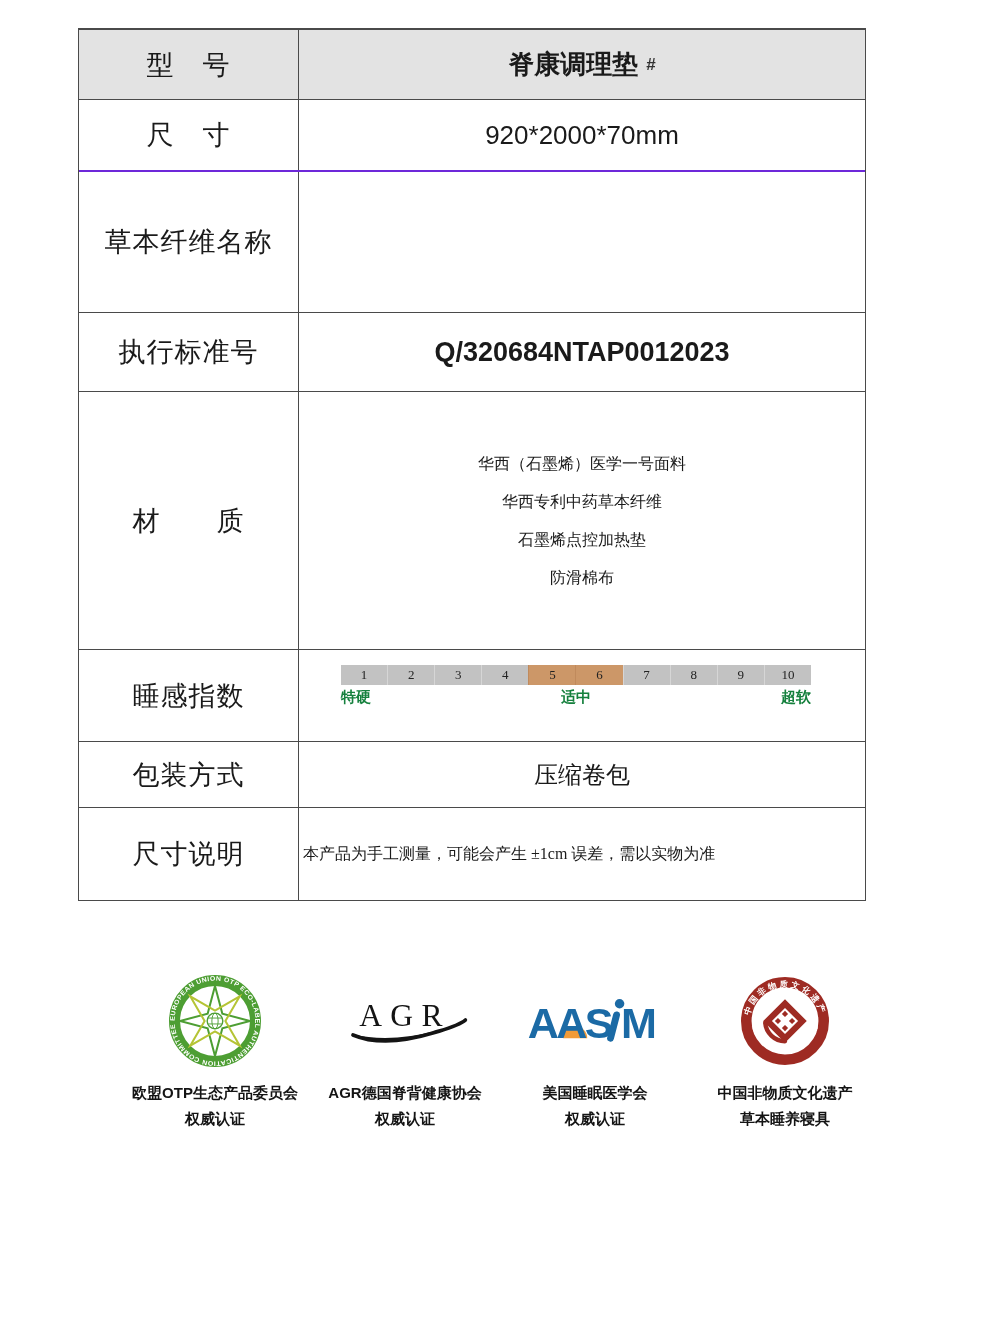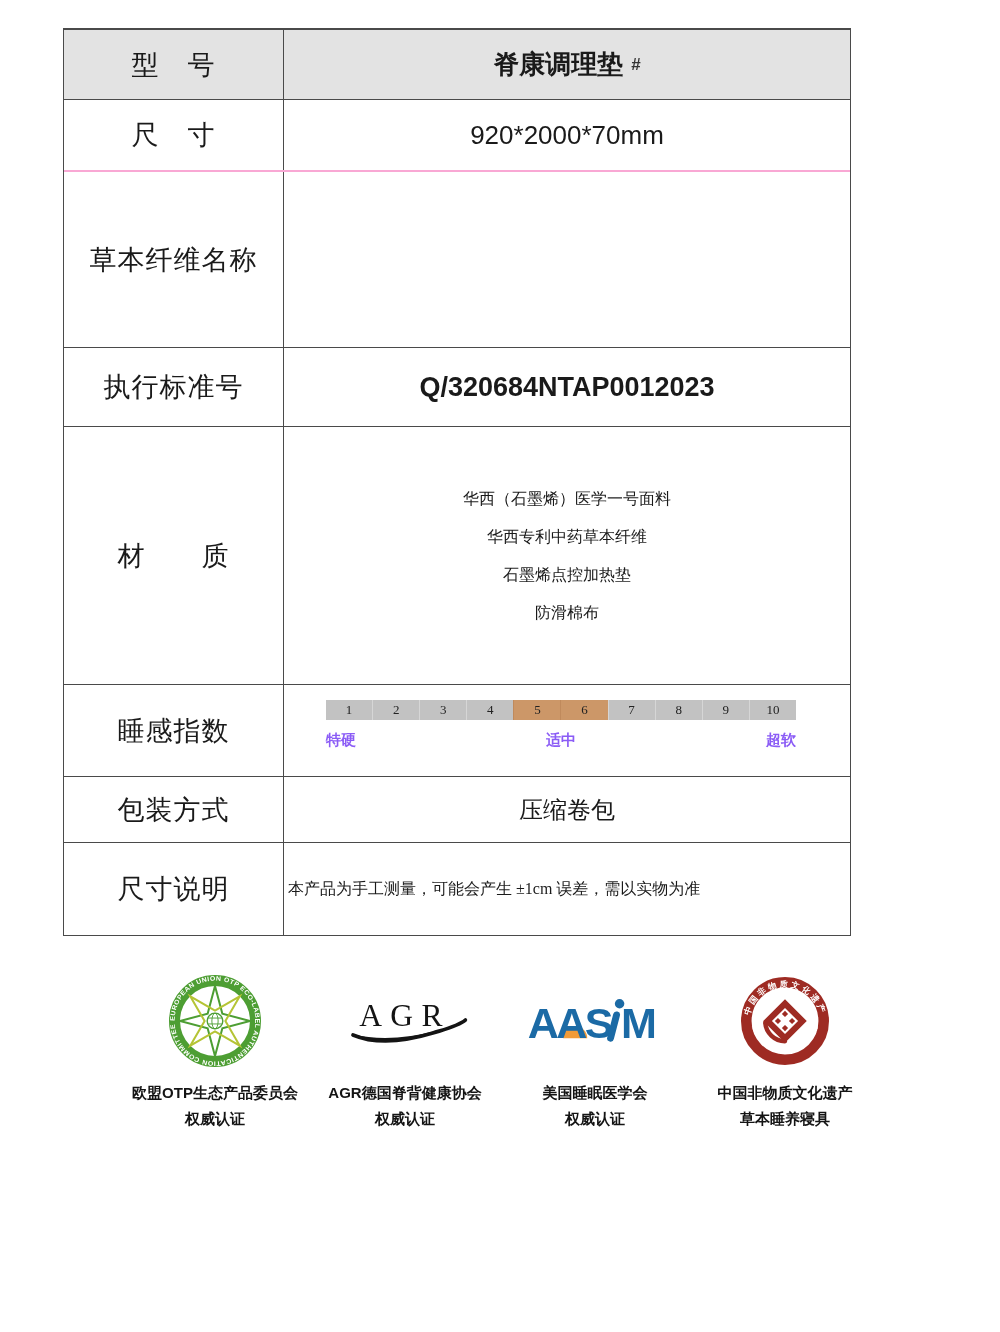--- a/index.html
+++ b/index.html
@@ -1,26 +1,26 @@
 <!DOCTYPE html>
 <html style="--border: #4a4a4a; --header-bg: #e3e3e3; --scale-gray: #c2c2c2; --scale-orange: #cc9768; --eu-green: #4d9e33; --eu-yellow: #b5c435; --agr-black: #141414; --aasm-blue: #1b6aa5; --aasm-orange: #f19b37; --heritage-red: #9e2b23;"><head>
 <meta charset="utf-8">
 <style>
   html,body{margin:0;padding:0;background:#fff;}
   .canvas{position:relative;width:1000px;height:1332px;background:#fff;overflow:hidden;
           font-family:"Liberation Sans","DejaVu Sans",sans-serif;color:#1a1a1a;}
 
   
-  .spec-table{position:absolute;left:63px;top:28px;width:788px;
+  .spec-table{position:absolute;left:78px;top:28px;width:788px;
               border:1px solid var(--border,#4a4a4a);border-top-width:2px;box-sizing:border-box;}
   .row{display:flex;border-bottom:1px solid var(--border,#4a4a4a);box-sizing:border-box;}
   .row:last-child{border-bottom:none;}
   .row-0{height:70px;background:var(--header-bg,#e3e3e3);}
-  .row-1{height:72px;border-bottom:2px solid #f9a8d4;}
-  .row-2{height:176px;}
+  .row-1{height:72px;border-bottom:2px solid #6d28d9;}
+  .row-2{height:141px;}
   .row-3{height:79px;}
   .row-4{height:258px;}
   .row-5{height:92px;}
   .row-6{height:66px;}
   .row-7{height:92px;}
   .cell-label{width:220px;flex:0 0 220px;border-right:1px solid var(--border,#4a4a4a);
               display:flex;align-items:center;justify-content:center;
               font-size:27px;letter-spacing:1px;box-sizing:border-box;}
   .cell-value{flex:1;display:flex;align-items:center;justify-content:center;
               font-size:24px;box-sizing:border-box;}
@@ -34,22 +34,22 @@
 
   
   .scale-cell-wrap{flex-direction:column;align-items:stretch;justify-content:flex-start;padding-top:15px;}
   .scale-inner{width:470px;margin-left:42px;}
   .scale-bar{display:flex;height:20px;}
   .scale-cell{flex:1;background:var(--scale-gray,#c2c2c2);text-align:center;line-height:20px;
               font-family:"Liberation Serif","DejaVu Serif",serif;font-size:13px;color:#222;
               border-left:1px solid #d6d6d6;}
   .scale-cell:first-child{border-left:none;}
   .scale-cell.hl{background:var(--scale-orange,#cc9768);border-left-color:#c08a5c;}
-  .scale-labels{display:flex;justify-content:space-between;margin-top:11px;
-                font-size:15px;font-weight:600;color:#8b5cf6;}
+  .scale-labels{display:flex;justify-content:space-between;margin-top:3px;
+                font-size:15px;font-weight:600;color:#15803d;}
 
   
   .certs{position:absolute;left:0;top:974px;width:1000px;display:flex;justify-content:center;}
   .cert{width:190px;display:flex;flex-direction:column;align-items:center;}
   .cert-logo{height:94px;display:flex;align-items:center;justify-content:center;}
   .cert-caption{margin-top:12px;text-align:center;font-size:15px;line-height:26px;color:#141414;font-weight:bold;}
 </style>
 </head>
 <body>
 

